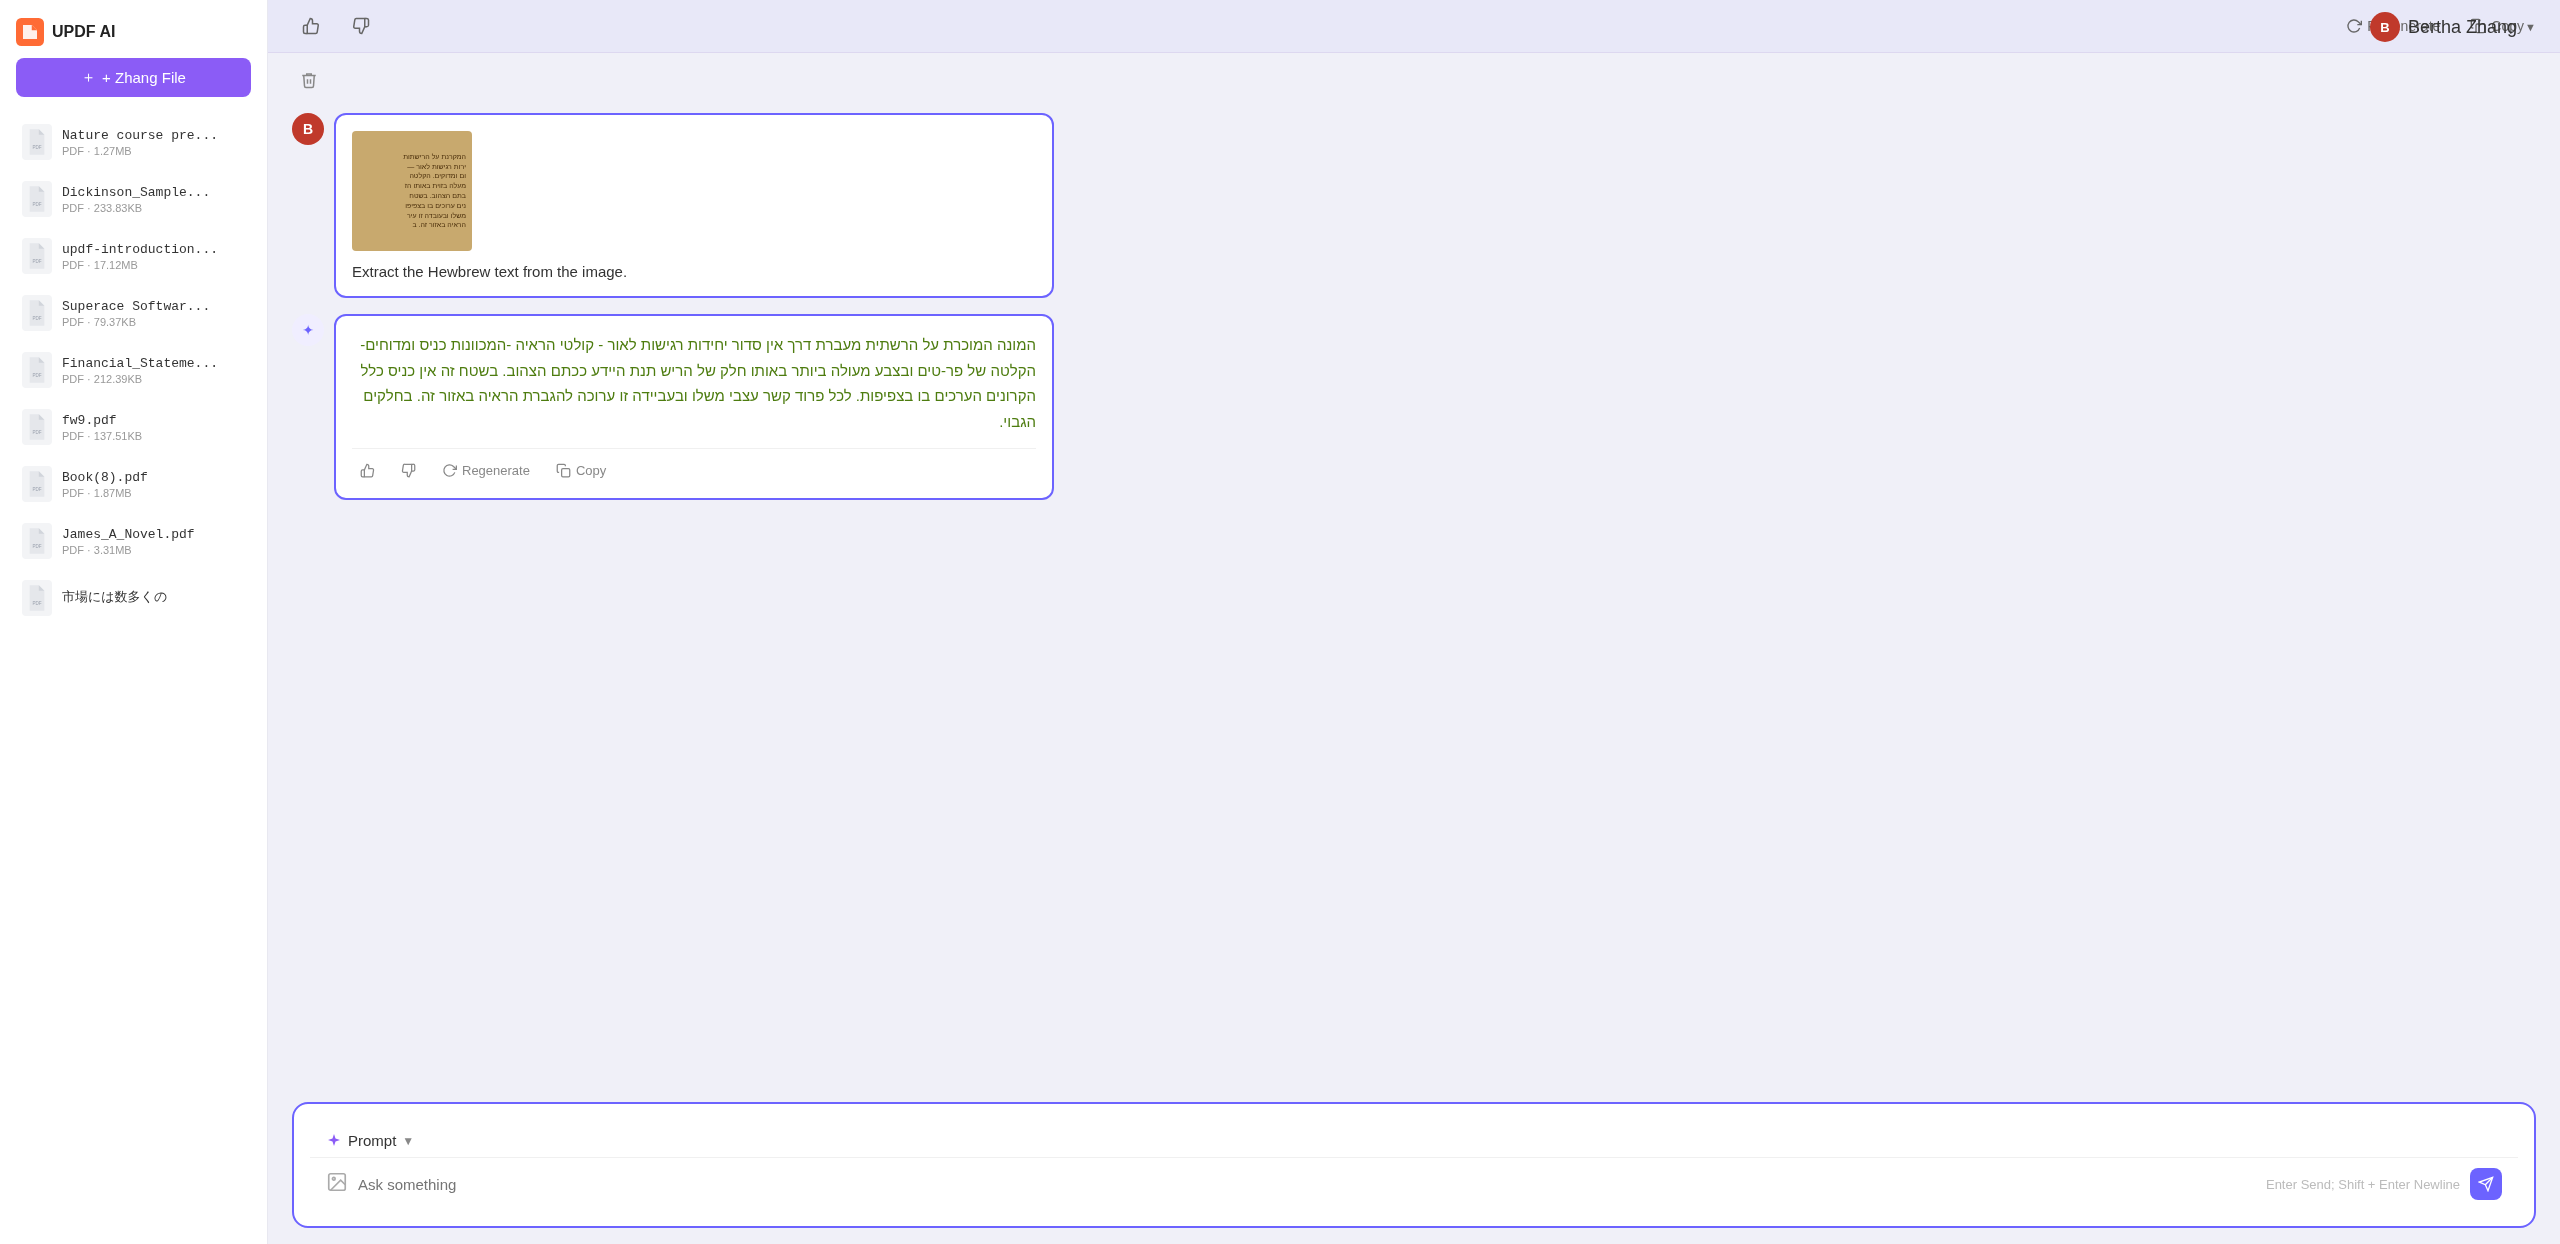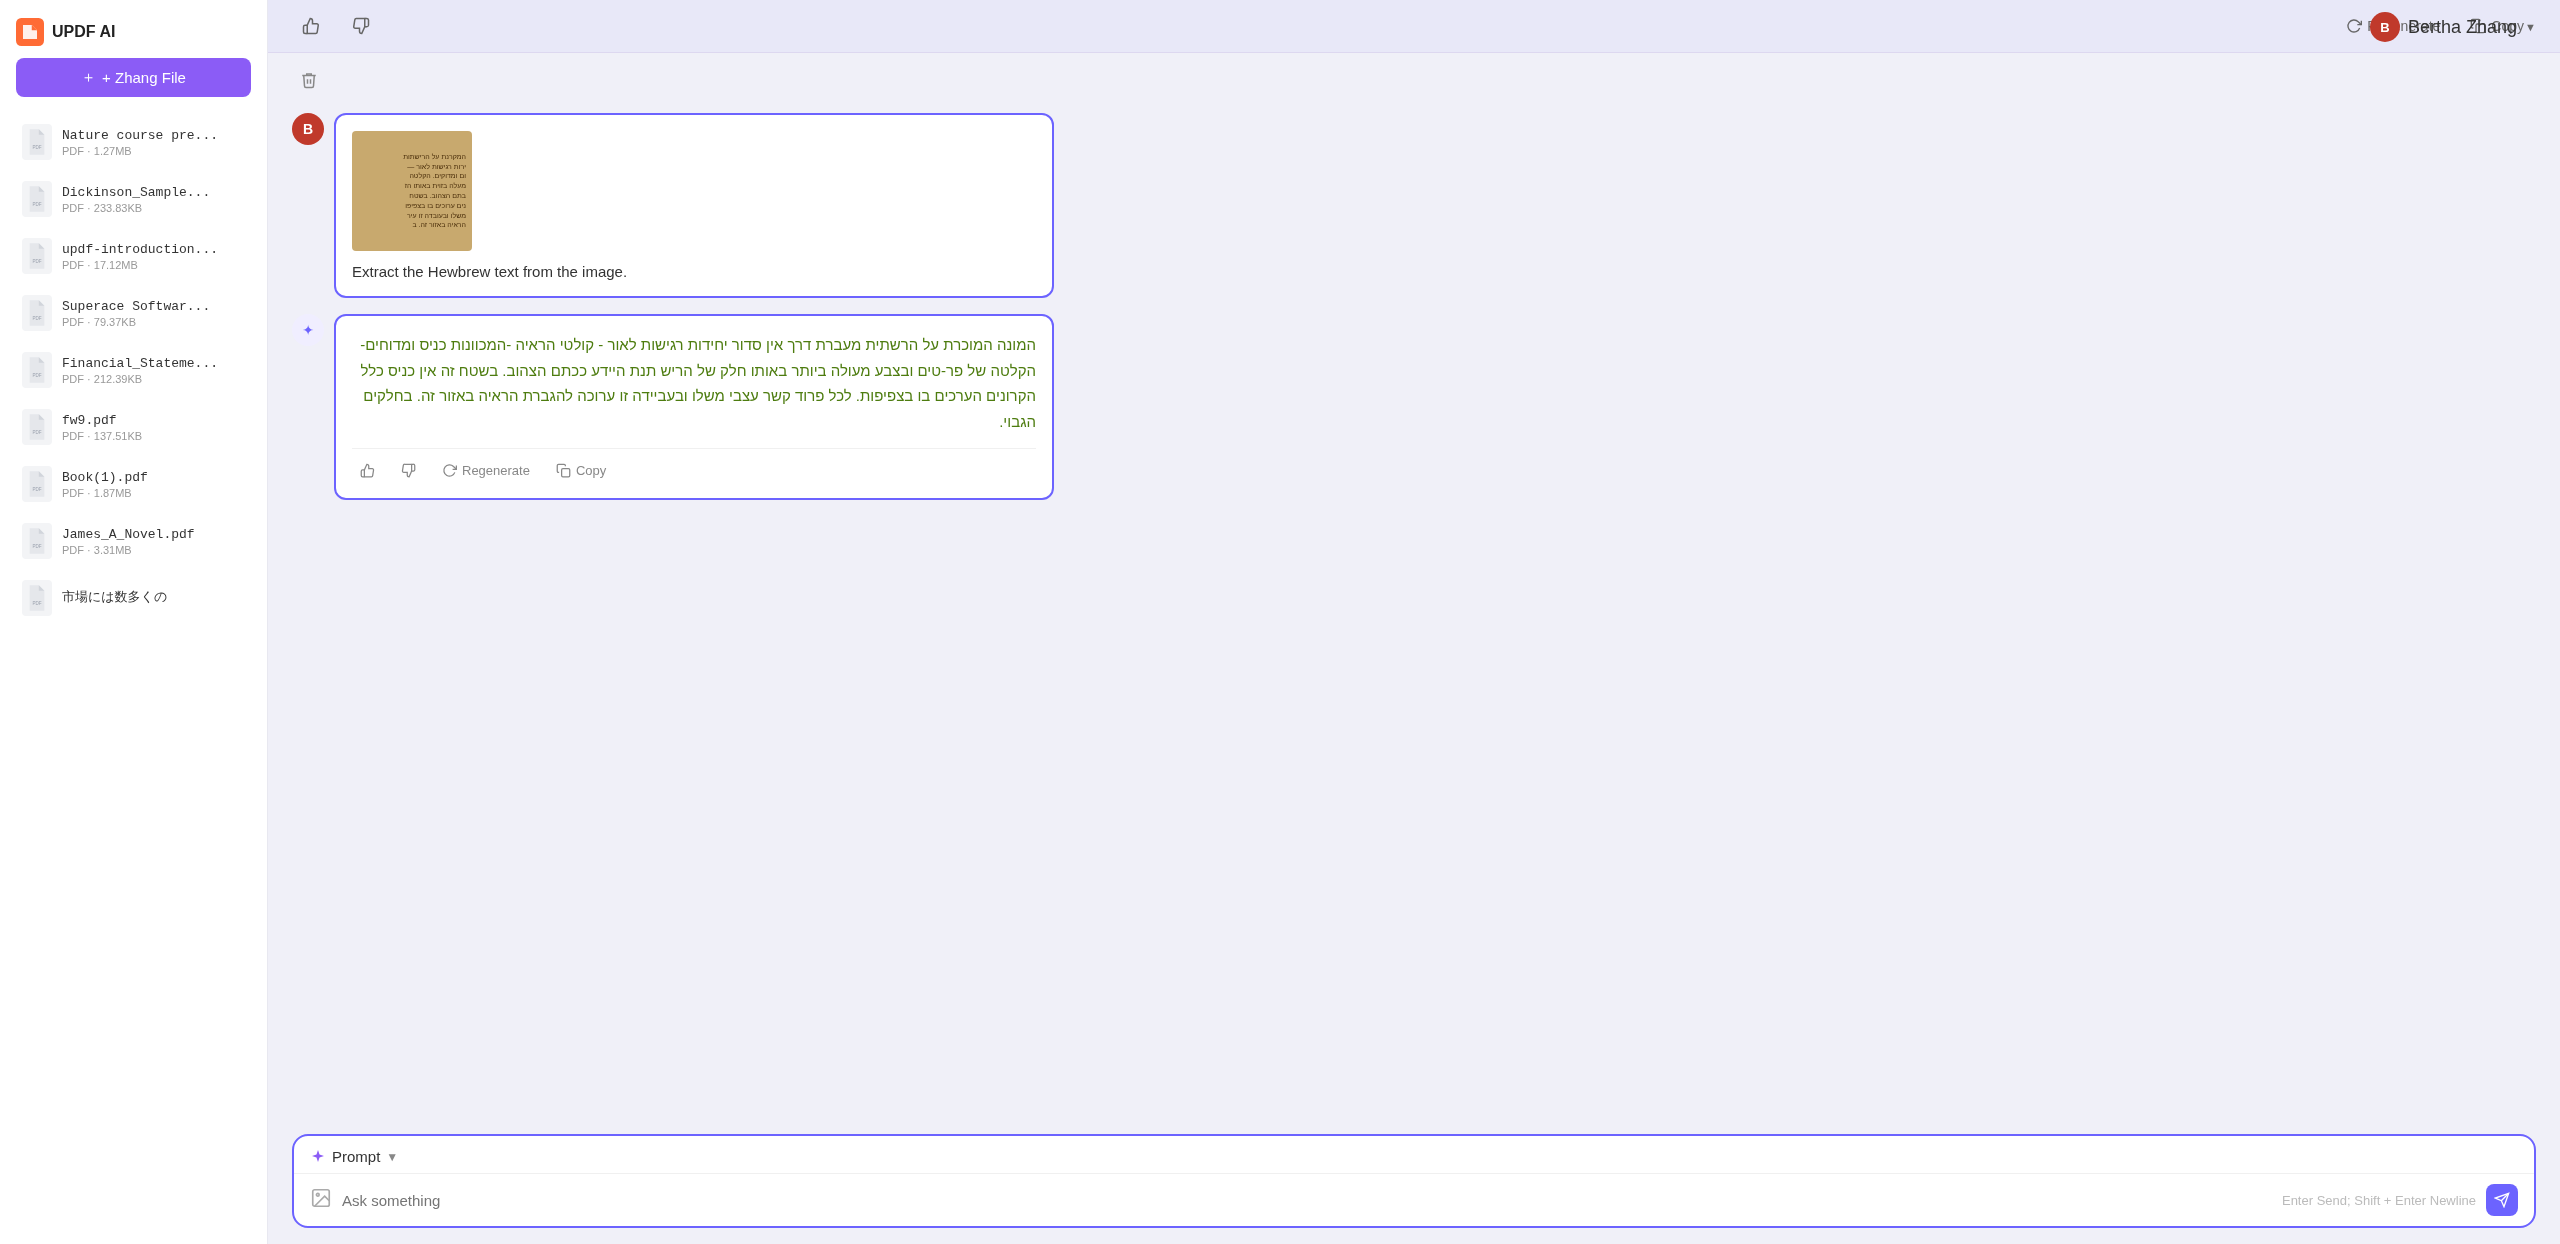--- a/index.html
+++ b/index.html
@@ -152,21 +152,21 @@
       color: #888; display: flex; align-items: center; gap: 5px;
       font-size: 13px; padding: 4px 8px; border-radius: 5px;
     }
 
     
     #prompt-area {
       background: #fff;
       border: 2px solid #6c63ff;
       border-radius: 16px;
       margin: 16px 24px;
-      padding: 0;
+      padding: 16px;
       display: flex; flex-direction: column;
       flex-shrink: 0;
     }
     #prompt-header {
       display: flex; align-items: center; gap: 6px;
       padding: 12px 16px 8px;
       border-bottom: 1px solid #f0f0f0;
     }
     .prompt-label { font-size: 15px; color: #333; font-weight: 500; }
     .prompt-chevron { color: #888; font-size: 12px; }
@@ -314,21 +314,21 @@
   </div>
       <div class="file-item">
     <div class="file-icon">
       <svg viewBox="0 0 24 28" fill="none" xmlns="http://www.w3.org/2000/svg">
         <path d="M4 0h10l6 6v22H4V0z" fill="#e5e7eb"></path>
         <path d="M14 0l6 6h-6V0z" fill="#d1d5db"></path>
         <text x="12" y="22" text-anchor="middle" font-size="5" fill="#9ca3af" font-family="sans-serif">PDF</text>
       </svg>
     </div>
     <div class="file-info">
-      <div class="file-name">Book(1).pdf</div>
+      <div class="file-name">Book(8).pdf</div>
       <div class="file-size">PDF · 1.87MB</div>
     </div>
   </div>
       <div class="file-item">
     <div class="file-icon">
       <svg viewBox="0 0 24 28" fill="none" xmlns="http://www.w3.org/2000/svg">
         <path d="M4 0h10l6 6v22H4V0z" fill="#e5e7eb"></path>
         <path d="M14 0l6 6h-6V0z" fill="#d1d5db"></path>
         <text x="12" y="22" text-anchor="middle" font-size="5" fill="#9ca3af" font-family="sans-serif">PDF</text>
       </svg>

